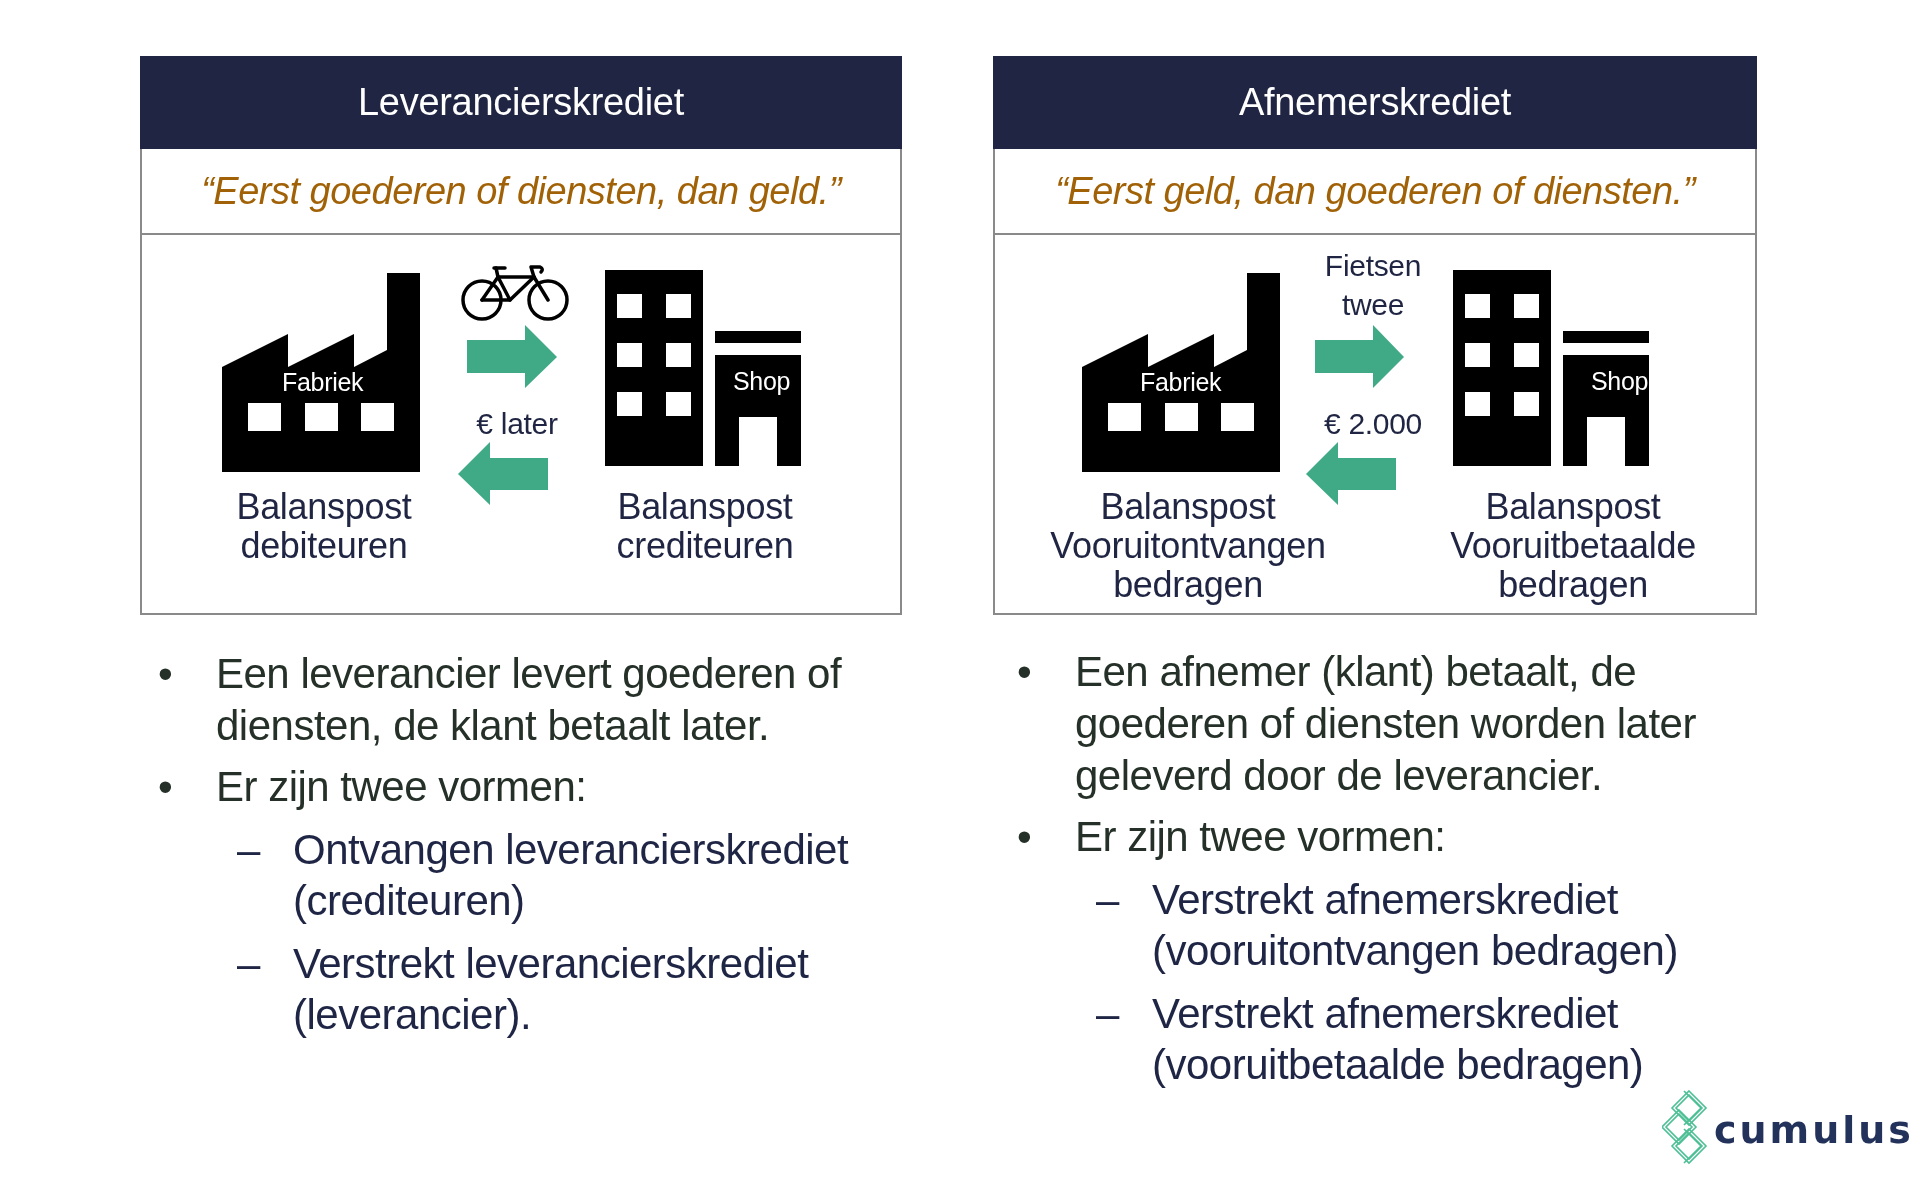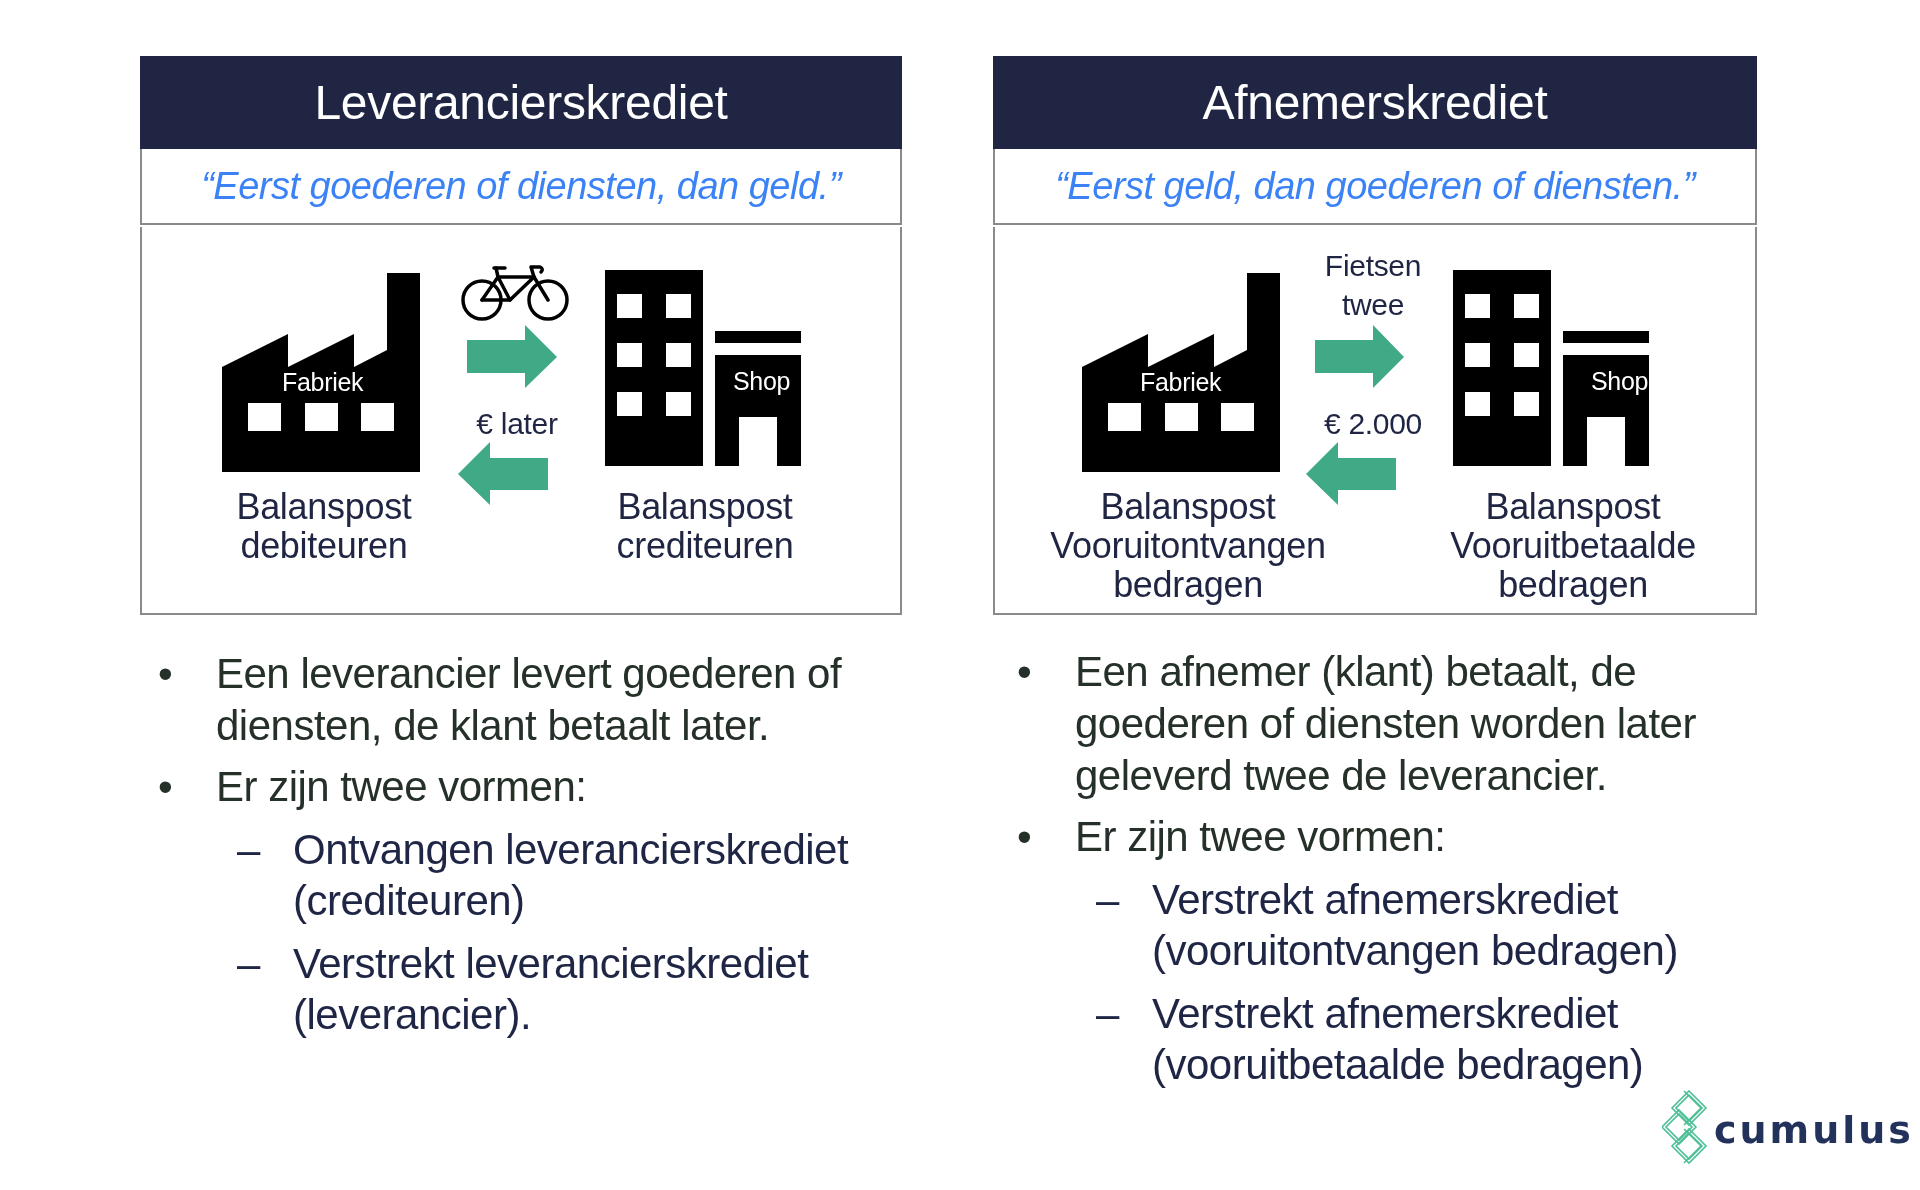--- a/index.html
+++ b/index.html
@@ -3,28 +3,28 @@
 <meta charset="utf-8">
 <style>
   html, body { margin:0; padding:0; }
   body {
     width:1920px; height:1190px; background:#ffffff; position:relative; overflow:hidden;
     font-family: "Liberation Sans", sans-serif;
   }
   .card { position:absolute; top:56px; width:762px; height:559px; box-sizing:border-box; }
   .card-header {
     position:absolute; left:0; top:0; width:100%; height:93px; background:#1f2542;
-    color:#ffffff; font-size:48px; display:flex; align-items:center; justify-content:center;
+    color:#ffffff; font-size:38px; display:flex; align-items:center; justify-content:center;
     letter-spacing:-0.3px;
     text-align:right;
   }
   .card-quote {
-    position:absolute; left:0; top:93px; width:100%; height:76px; box-sizing:border-box;
+    position:absolute; left:0; top:93px; width:100%; height:86px; box-sizing:border-box;
     border:2px solid #8a8a8a; border-top:none; border-bottom:2px solid #8a8a8a;
-    color:#3b82f6; font-style:italic; font-size:38px; display:flex; align-items:center; justify-content:center;
+    color:#a16207; font-style:italic; font-size:38px; display:flex; align-items:center; justify-content:center;
     letter-spacing:-0.5px;
   }
   .card-body {
     position:absolute; left:0; top:171px; width:100%; height:388px; box-sizing:border-box;
     border:2px solid #8a8a8a; border-top:none;
   }
   .abs { position:absolute; }
   .label {
     position:absolute; color:#1f2542; font-size:36px; line-height:39px; text-align:center;
     letter-spacing:-0.3px; white-space:nowrap;
@@ -164,21 +164,21 @@
     <div>Verstrekt leverancierskrediet</div>
     <div>(leverancier).</div>
   </div>
 </div>
 
 <div>
   <span class="bul" style="left:1017px;top:646px;color:#243028;">•</span>
   <div class="b1" style="left:1075px;top:646px;">
     <div>Een afnemer (klant) betaalt, de</div>
     <div>goederen of diensten worden later</div>
-    <div>geleverd twee de leverancier.</div>
+    <div>geleverd door de leverancier.</div>
   </div>
   <span class="bul" style="left:1017px;top:811px;color:#243028;">•</span>
   <div class="b1" style="left:1075px;top:811px;">Er zijn twee vormen:</div>
 
   <span class="bul" style="left:1096px;top:874px;color:#1f2545;">–</span>
   <div class="b2" style="left:1152px;top:874px;">
     <div>Verstrekt afnemerskrediet</div>
     <div>(vooruitontvangen bedragen)</div>
   </div>
   <span class="bul" style="left:1096px;top:988px;color:#1f2545;">–</span>

